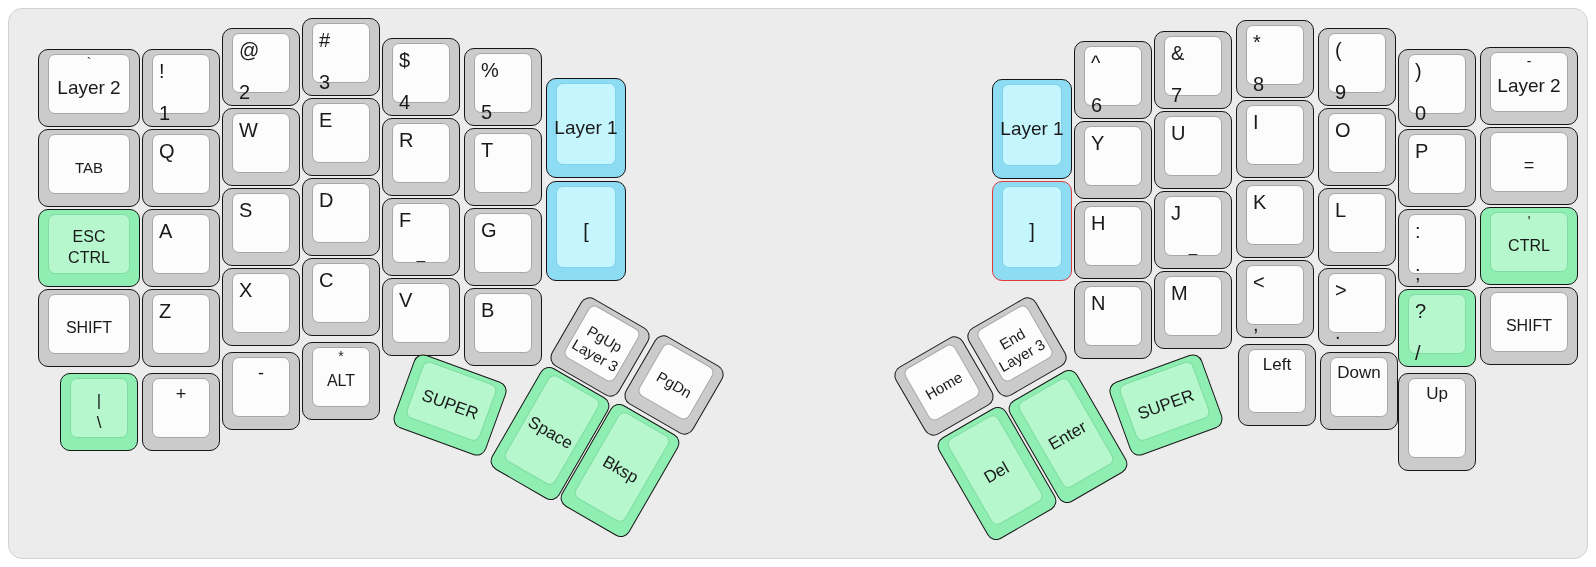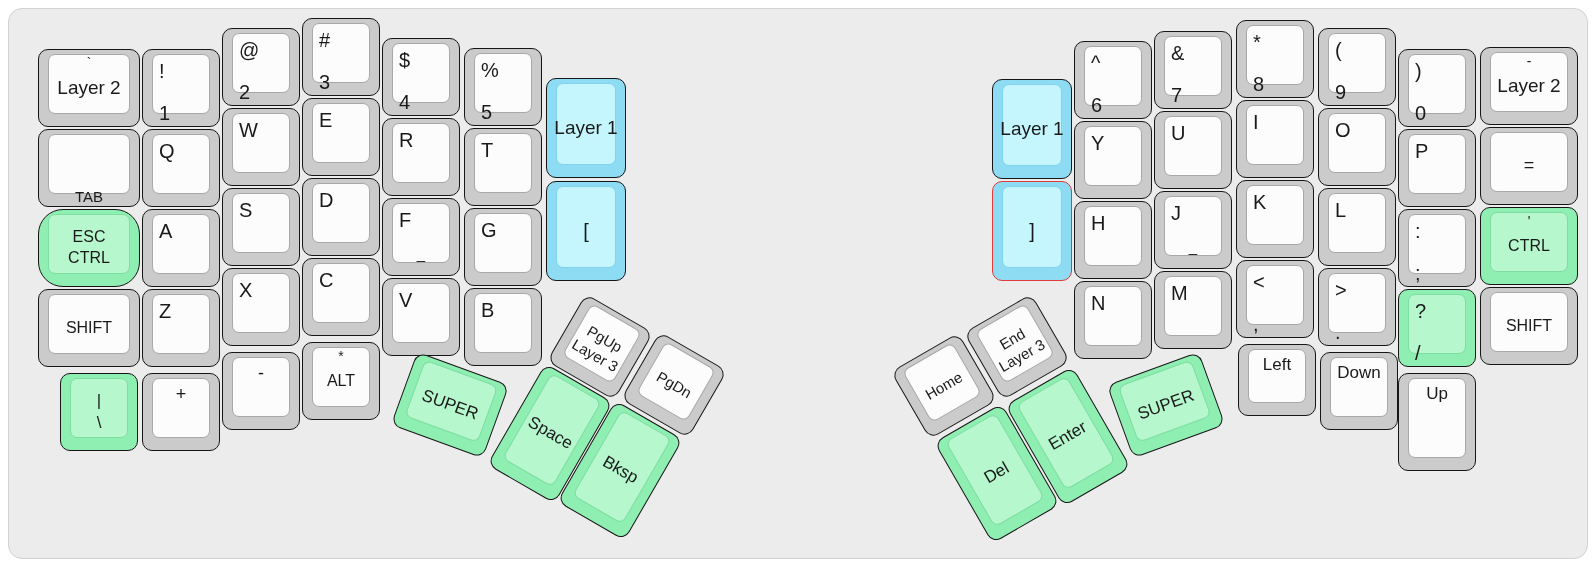--- a/index.html
+++ b/index.html
@@ -28,25 +28,25 @@
   <div id="keys">
       <div class="key gray" style="left: 38px; top: 49px; width: 102px; height: 78px;">
         <div class="cap"></div>
         <div class="leg leg-center" style="font-size: 19px;">
           <div>Layer 2</div>
         </div>
         <div class="leg-small">`</div>
       </div>
       <div class="key gray" style="left: 38px; top: 129px; width: 102px; height: 78px;">
         <div class="cap"></div>
-        <div class="leg leg-center" style="font-size: 15px; justify-content: flex-end;">
+        <div class="leg leg-center" style="font-size: 15px;">
           <div>TAB</div>
         </div>
       </div>
-      <div class="key green" style="left: 38px; top: 209px; width: 102px; height: 78px; border-radius: 25px;">
+      <div class="key green" style="left: 38px; top: 209px; width: 102px; height: 78px;">
         <div class="cap"></div>
         <div class="leg leg-center" style="font-size: 16px;">
           <div>ESC</div>
           <div>CTRL</div>
         </div>
       </div>
       <div class="key gray" style="left: 38px; top: 289px; width: 102px; height: 78px;">
         <div class="cap"></div>
         <div class="leg leg-center" style="font-size: 16px;">
           <div>SHIFT</div>
@@ -329,21 +329,21 @@
           <div>K</div>
         </div>
       </div>
       <div class="key gray" style="left: 1236px; top: 260px; width: 78px; height: 78px;">
         <div class="cap"></div>
         <div class="leg leg-corner">
           <div>&lt;</div>
           <div>,</div>
         </div>
       </div>
-      <div class="key gray" style="left: 1238px; top: 344px; width: 78px; height: 72px;">
+      <div class="key gray" style="left: 1238px; top: 344px; width: 78px; height: 82px;">
         <div class="cap"></div>
         <div class="leg leg-top">
           <div>Left</div>
         </div>
       </div>
       <div class="key gray" style="left: 1318px; top: 28px; width: 78px; height: 78px;">
         <div class="cap"></div>
         <div class="leg leg-corner">
           <div>(</div>
           <div>9</div>

